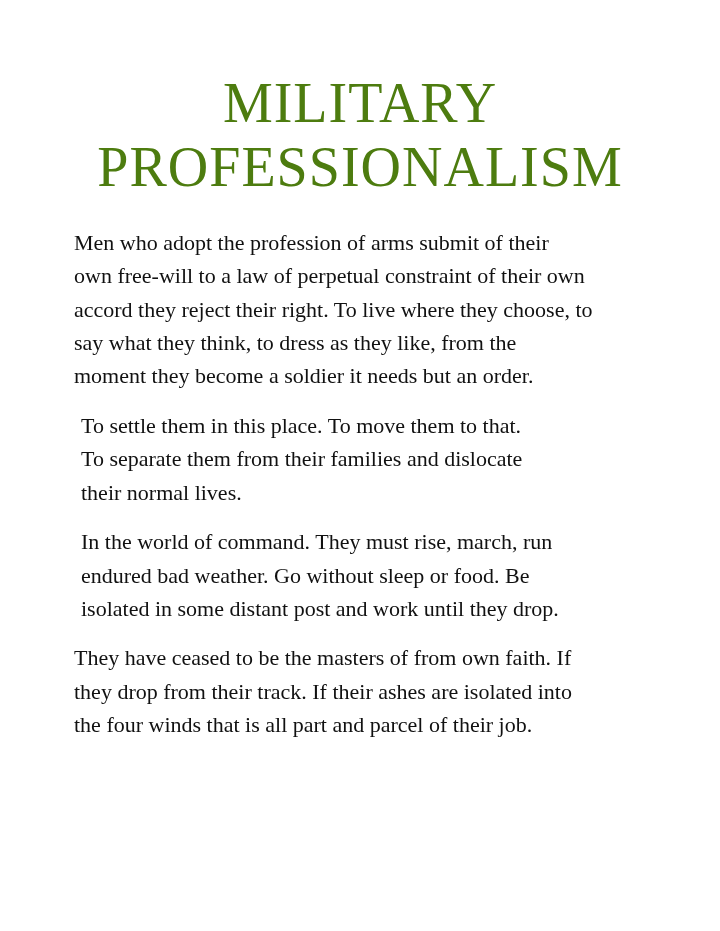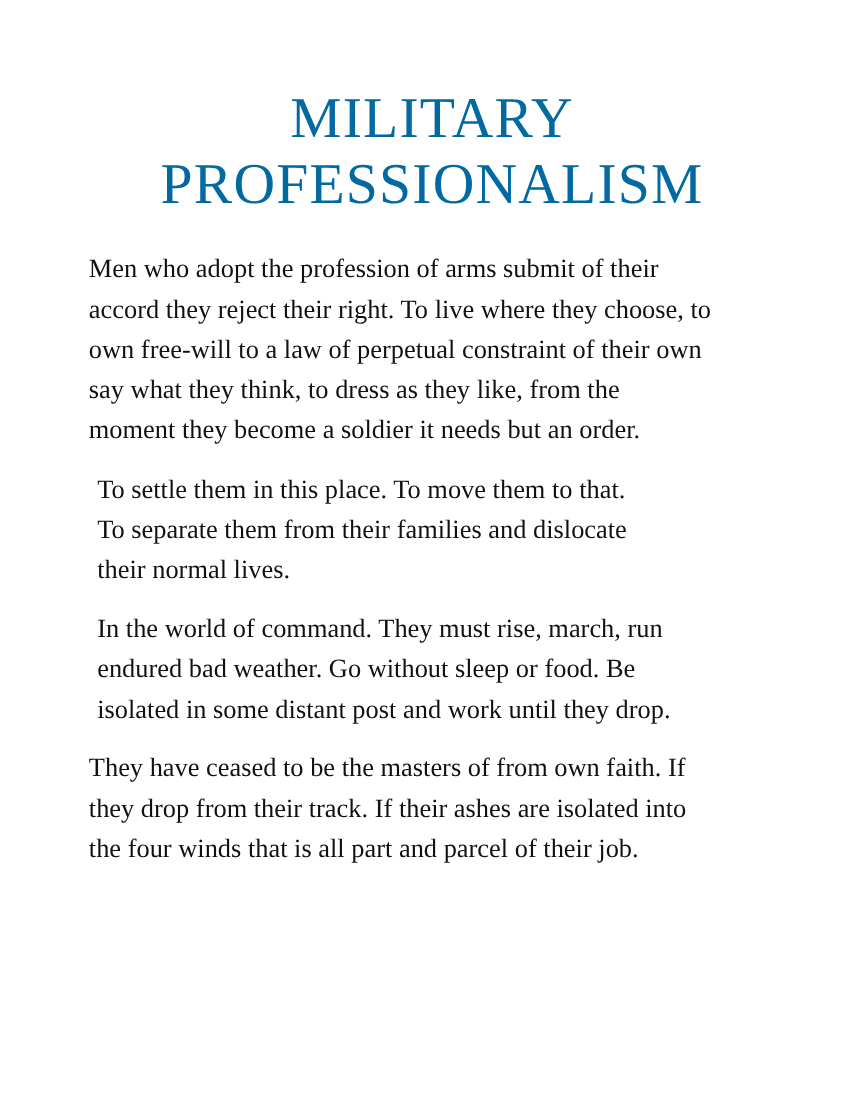--- a/index.html
+++ b/index.html
@@ -23,25 +23,25 @@
     padding: 0;
   }
   .title-block {
     text-align: center;
     padding-top: 72px;
     padding-left: 40px;
     padding-right: 40px;
   }
   .title-line {
     font-family: "Liberation Serif", serif;
-    font-size: 48px;
+    font-size: 56px;
     line-height: 1.14;
     letter-spacing: 1px;
     font-weight: 400;
-    color: #0369a1;
+    color: #4d7c0f;
     white-space: nowrap;
   }
   .body-block {
     margin-top: 26px;
     padding-left: 74px;
     padding-right: 64px;
   }
   .para {
     font-size: 22px;
     line-height: 1.52;
@@ -67,22 +67,22 @@
 
   <div class="title-block">
     <div class="title-line">MILITARY</div>
     <div class="title-line">PROFESSIONALISM</div>
   </div>
 
   <div class="body-block">
 
     <p class="para">
       <span class="para-line">Men who adopt the profession of arms submit of their</span>
+      <span class="para-line">own free-will to a law of perpetual constraint of their own</span>
       <span class="para-line">accord they reject their right. To live where they choose, to</span>
-      <span class="para-line">own free-will to a law of perpetual constraint of their own</span>
       <span class="para-line">say what they think, to dress as they like, from the</span>
       <span class="para-line">moment they become a soldier it needs but an order.</span>
     </p>
 
     <p class="para indented">
       <span class="para-line">To settle them in this place. To move them to that.</span>
       <span class="para-line">To separate them from their families and dislocate</span>
       <span class="para-line">their&nbsp;<span class="bold">normal lives.</span></span>
     </p>
 

